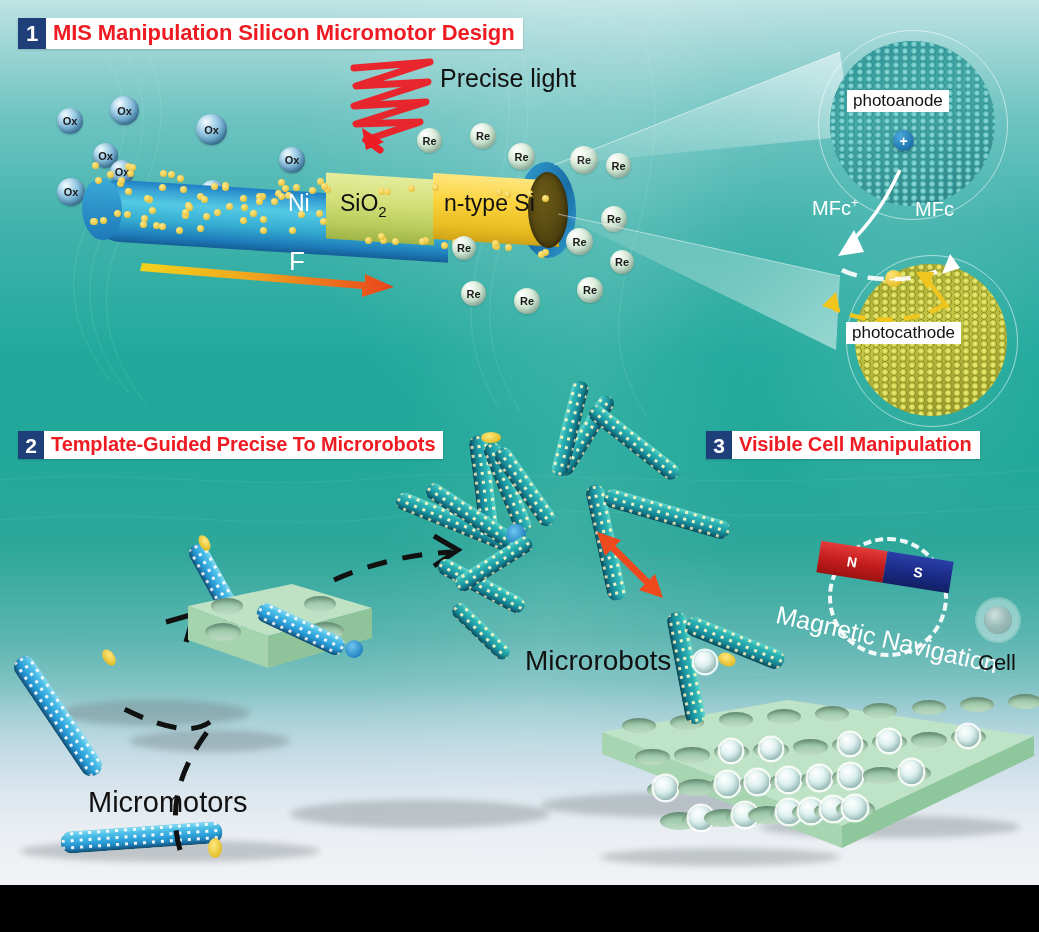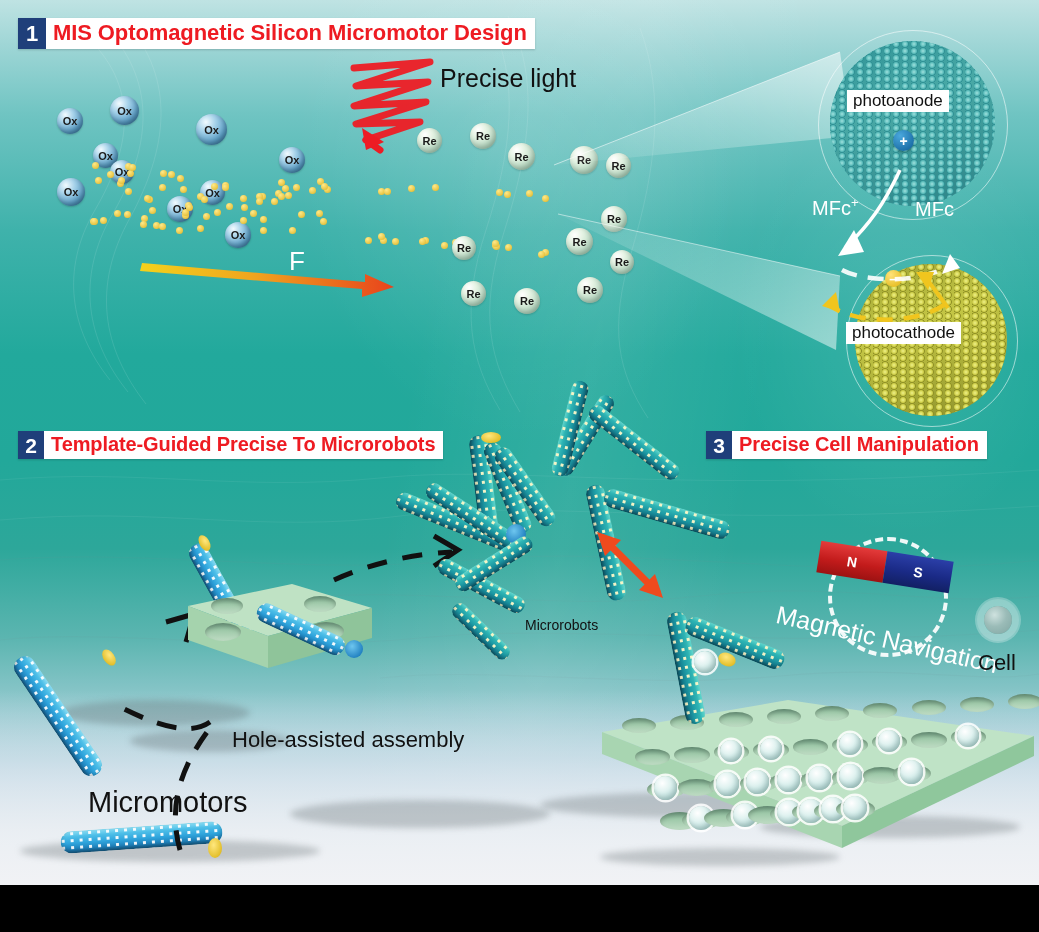--- a/index.html
+++ b/index.html
@@ -228,29 +228,29 @@
   <div class="shadow-blob" style="left:60px;top:700px;width:190px;height:26px;"></div>
   <div class="shadow-blob" style="left:130px;top:730px;width:160px;height:22px;"></div>
   <div class="shadow-blob" style="left:290px;top:800px;width:260px;height:28px;"></div>
   <div class="shadow-blob" style="left:540px;top:792px;width:330px;height:26px;"></div>
   <div class="shadow-blob" style="left:760px;top:816px;width:260px;height:22px;"></div>
   <div class="shadow-blob" style="left:20px;top:840px;width:300px;height:22px;"></div>
   <div class="shadow-blob" style="left:600px;top:848px;width:240px;height:18px;"></div>
 
   <div class="hdr" id="hdr1">
     <div class="num">1</div>
-    <div class="txt">MIS Optomagnetic Silicon Micromotor Design</div>
+    <div class="txt">MIS Manipulation Silicon Micromotor Design</div>
   </div>
   <div class="hdr" id="hdr2">
     <div class="num">2</div>
     <div class="txt">Template-Guided Precise To Microrobots</div>
   </div>
   <div class="hdr" id="hdr3">
     <div class="num">3</div>
-    <div class="txt">Precise Cell Manipulation</div>
+    <div class="txt">Visible Cell Manipulation</div>
   </div>
 
   <svg id="light" width="120" height="110" viewBox="0 0 120 110">
     <g fill="none" stroke="#ed1c24" stroke-width="7" stroke-linecap="round" stroke-linejoin="round" opacity="0.95">
       <path d="M18,16 L94,10 L20,34 L92,30 L18,54 L90,50 L20,72 L84,70 L30,88"></path>
     </g>
     <path d="M30,88 L44,98" stroke="#ed1c24" stroke-width="7" stroke-linecap="round" fill="none"></path>
     <path d="M26,76 L30,98 L48,90 Z" fill="#ed1c24"></path>
   </svg>
   <div class="lbl lbl-dark" style="left:440px;top:64px;font-size:25px;">Precise light</div>
@@ -279,20 +279,31 @@
   <div class="sph ox" style="left:225px;top:222px;width:26px;height:26px;">
       <span>Ox</span>
     </div>
   <div class="sph ox" style="left:279px;top:147px;width:26px;height:26px;">
       <span>Ox</span>
     </div>
   <div class="sph ox" style="left:110px;top:160px;width:24px;height:24px;">
       <span>Ox</span>
     </div>
 
+  <div id="motor">
+    <div class="mot-body"></div>
+    <div class="mot-cap"></div>
+    <div class="mot-shell-right"></div>
+    <div class="mot-sio2"></div>
+    <div class="mot-si"></div>
+    <div class="mot-face"></div>
+    <div class="mot-label" id="lbl-ni">Ni</div>
+    <div class="mot-label" id="lbl-sio2"><span>SiO</span><sub>2</sub></div>
+    <div class="mot-label" id="lbl-nsi">n-type Si</div>
+  </div>
 
   <div id="gold-dots">
       <div class="dot" style="left: 90.0249px; top: 218.089px;"></div>
       <div class="dot" style="left: 221.603px; top: 182.477px;"></div>
       <div class="dot" style="left: 239.837px; top: 217.217px;"></div>
       <div class="dot" style="left: 260.275px; top: 215.788px;"></div>
       <div class="dot" style="left: 407.611px; top: 184.668px;"></div>
       <div class="dot" style="left: 145.891px; top: 196.386px;"></div>
       <div class="dot" style="left: 504.958px; top: 243.874px;"></div>
       <div class="dot" style="left: 259.372px; top: 192.634px;"></div>
@@ -508,42 +519,41 @@
     <div class="hole" style="left:31px;top:28px;width:32px;height:16px;"></div>
     <div class="hole" style="left:124px;top:26px;width:32px;height:16px;"></div>
     <div class="hole" style="left:25px;top:53px;width:36px;height:18px;"></div>
     <div class="hole" style="left:128px;top:52px;width:36px;height:18px;"></div>
   </div>
 
   <div class="rod blue" style="left:198px;top:538px;width:0px;height:0px;"></div>
   <div class="rod blue" style="left:262px;top:600px;width:95px;height:20px;transform:rotate(25deg);transform-origin:left top;"></div>
   <div class="rod-tip-blue" style="left:345px;top:640px;width:18px;height:18px;"></div>
 
-  <div class="lbl lbl-dark" style="left:232px;top:727px;font-size:22px;">Hole-assisted assembly</div>
 
   <div class="rod teal" style="left:487px;top:434px;width:100px;height:19px;transform:rotate(83deg);transform-origin:left top;"></div>
   <div class="rod-tip-gold" style="left:481px;top:432px;width:20px;height:11px;"></div>
   <div class="rod teal" style="left:498px;top:440px;width:96px;height:18px;transform:rotate(68deg);transform-origin:left top;"></div>
   <div class="rod teal" style="left:506px;top:444px;width:92px;height:18px;transform:rotate(55deg);transform-origin:left top;"></div>
   <div class="rod teal" style="left:400px;top:490px;width:130px;height:18px;transform:rotate(22deg);transform-origin:left top;"></div>
   <div class="rod teal" style="left:432px;top:480px;width:112px;height:17px;transform:rotate(33deg);transform-origin:left top;"></div>
   <div class="rod-tip-blue" style="left:506px;top:524px;width:20px;height:20px;"></div>
 
   <div class="rod teal" style="left:554px;top:470px;width:92px;height:17px;transform:rotate(-58deg);transform-origin:left top;"></div>
   <div class="rod teal" style="left:550px;top:474px;width:98px;height:17px;transform:rotate(-76deg);transform-origin:left top;"></div>
   <div class="rod teal" style="left:596px;top:402px;width:110px;height:17px;transform:rotate(38deg);transform-origin:left top;"></div>
 
   <div class="rod teal" style="left:603px;top:483px;width:118px;height:19px;transform:rotate(78deg);transform-origin:left top;"></div>
   <div class="rod teal" style="left:607px;top:487px;width:130px;height:19px;transform:rotate(16deg);transform-origin:left top;"></div>
 
   <div class="rod teal" style="left:443px;top:556px;width:96px;height:17px;transform:rotate(28deg);transform-origin:left top;"></div>
   <div class="rod teal" style="left:452px;top:580px;width:88px;height:17px;transform:rotate(-32deg);transform-origin:left top;"></div>
   <div class="rod teal" style="left:460px;top:600px;width:74px;height:16px;transform:rotate(44deg);transform-origin:left top;"></div>
 
-  <div class="lbl lbl-dark" style="left:525px;top:617px;font-size:14px;">Microrobots</div>
+  <div class="lbl lbl-dark" style="left:525px;top:645px;font-size:28px;">Microrobots</div>
 
   <svg style="position:absolute;left:595px;top:530px;width:70px;height:70px;" viewBox="0 0 70 70" width="70" height="70">
     <path d="M8,8 L62,62" stroke="#ef4a1e" stroke-width="7" stroke-linecap="round"></path>
     <path d="M2,2 L26,10 L10,26 Z" fill="#ef4a1e"></path>
     <path d="M68,68 L44,60 L60,44 Z" fill="#ef4a1e"></path>
   </svg>
 
   <div class="plate" style="left:572px;top:676px;">
     <svg width="470" height="190" viewBox="0 0 470 190">
       <polygon points="30,56 216,24 462,60 270,150" fill="#bfe3c6"></polygon>

